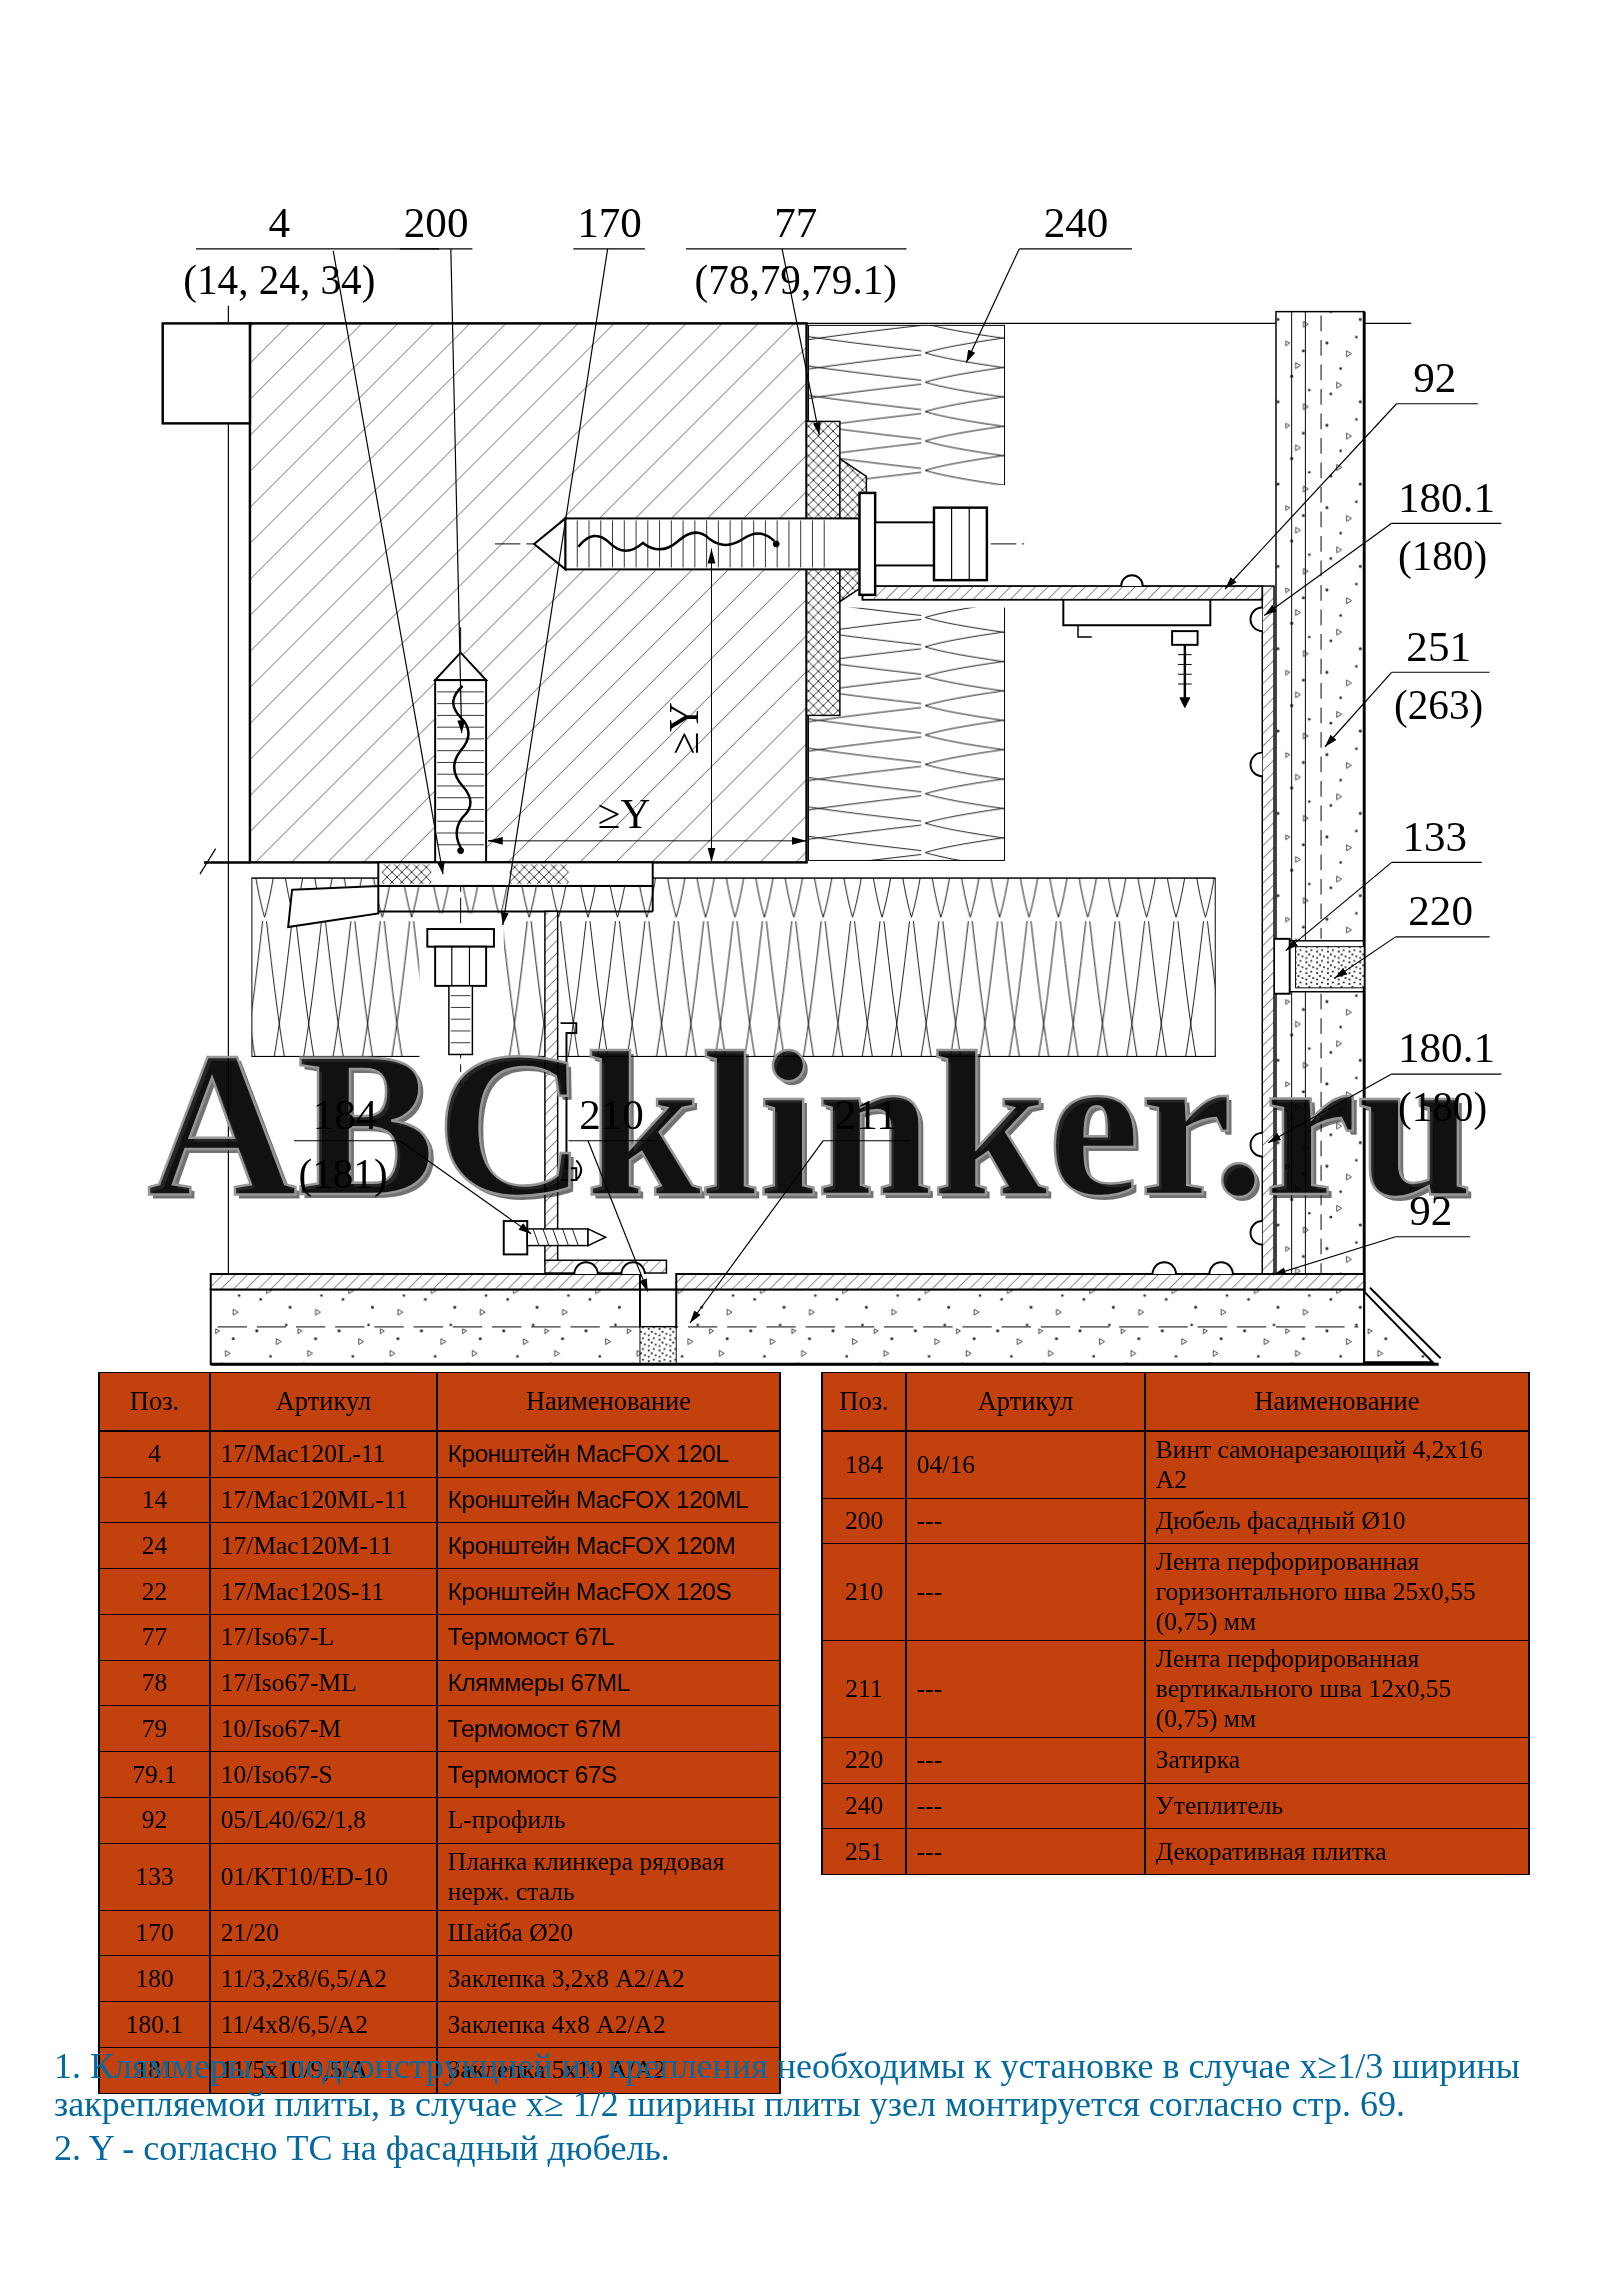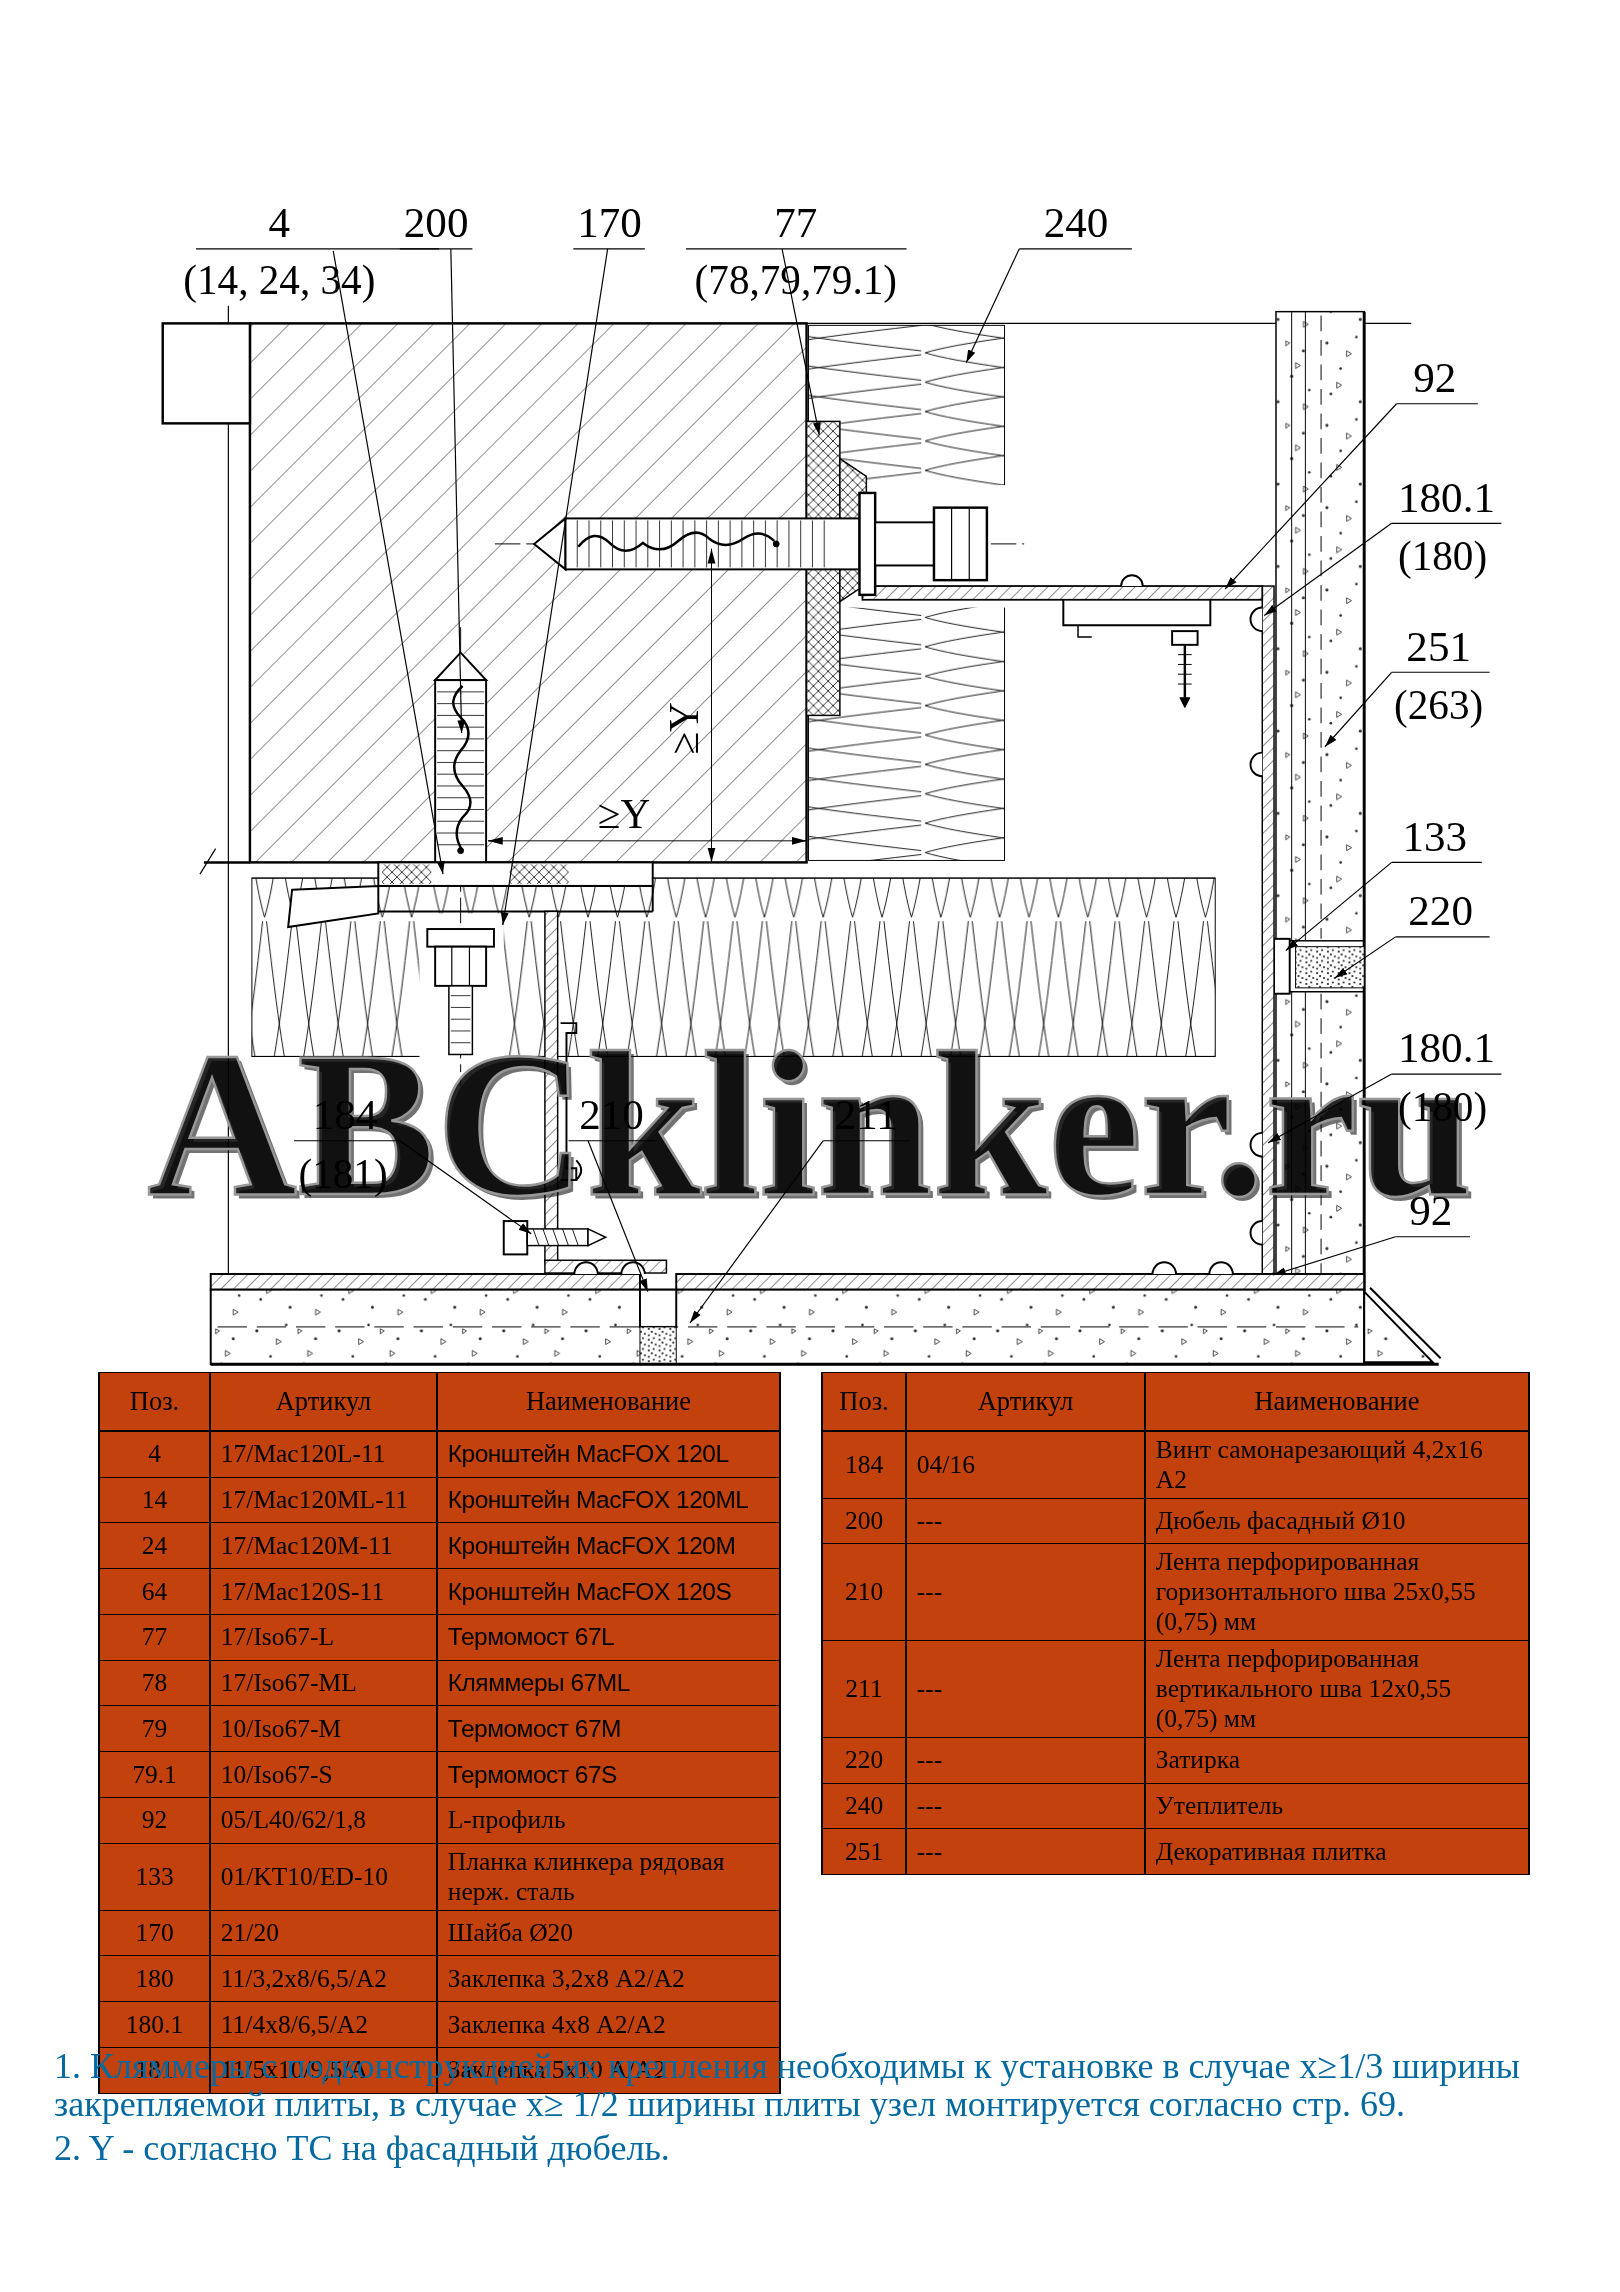--- a/index.html
+++ b/index.html
@@ -312,21 +312,21 @@
           <td class="pos">14</td>
           <td class="art">17/Mac120ML-11</td>
           <td class="name b">Кронштейн MacFOX 120ML</td>
         </tr>
         <tr>
           <td class="pos">24</td>
           <td class="art">17/Mac120M-11</td>
           <td class="name b">Кронштейн MacFOX 120M</td>
         </tr>
         <tr>
-          <td class="pos">64</td>
+          <td class="pos">22</td>
           <td class="art">17/Mac120S-11</td>
           <td class="name b">Кронштейн MacFOX 120S</td>
         </tr>
         <tr>
           <td class="pos">77</td>
           <td class="art">17/Iso67-L</td>
           <td class="name b">Термомост 67L</td>
         </tr>
         <tr>
           <td class="pos">78</td>

